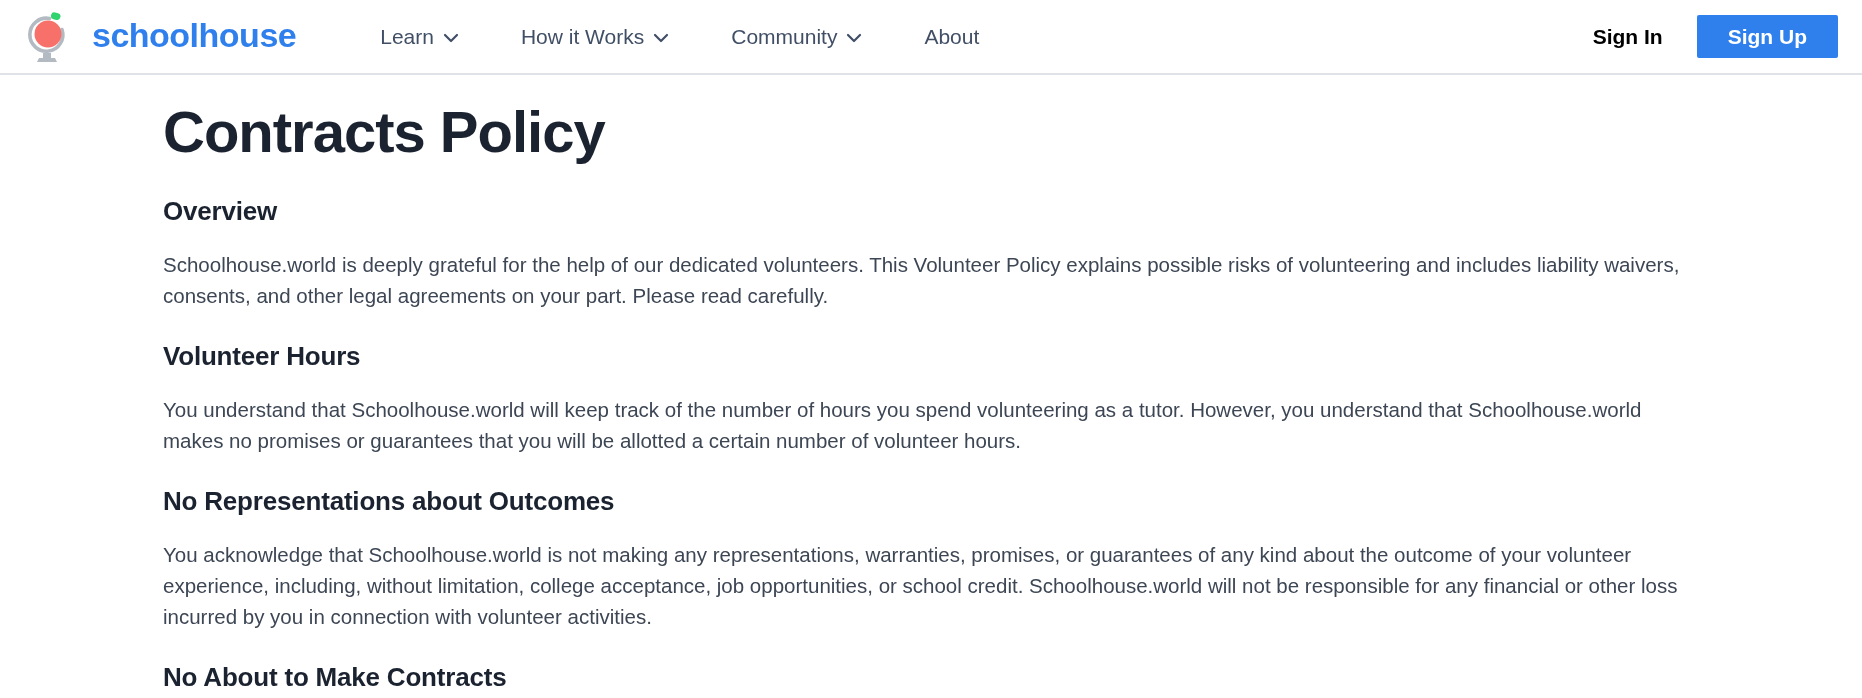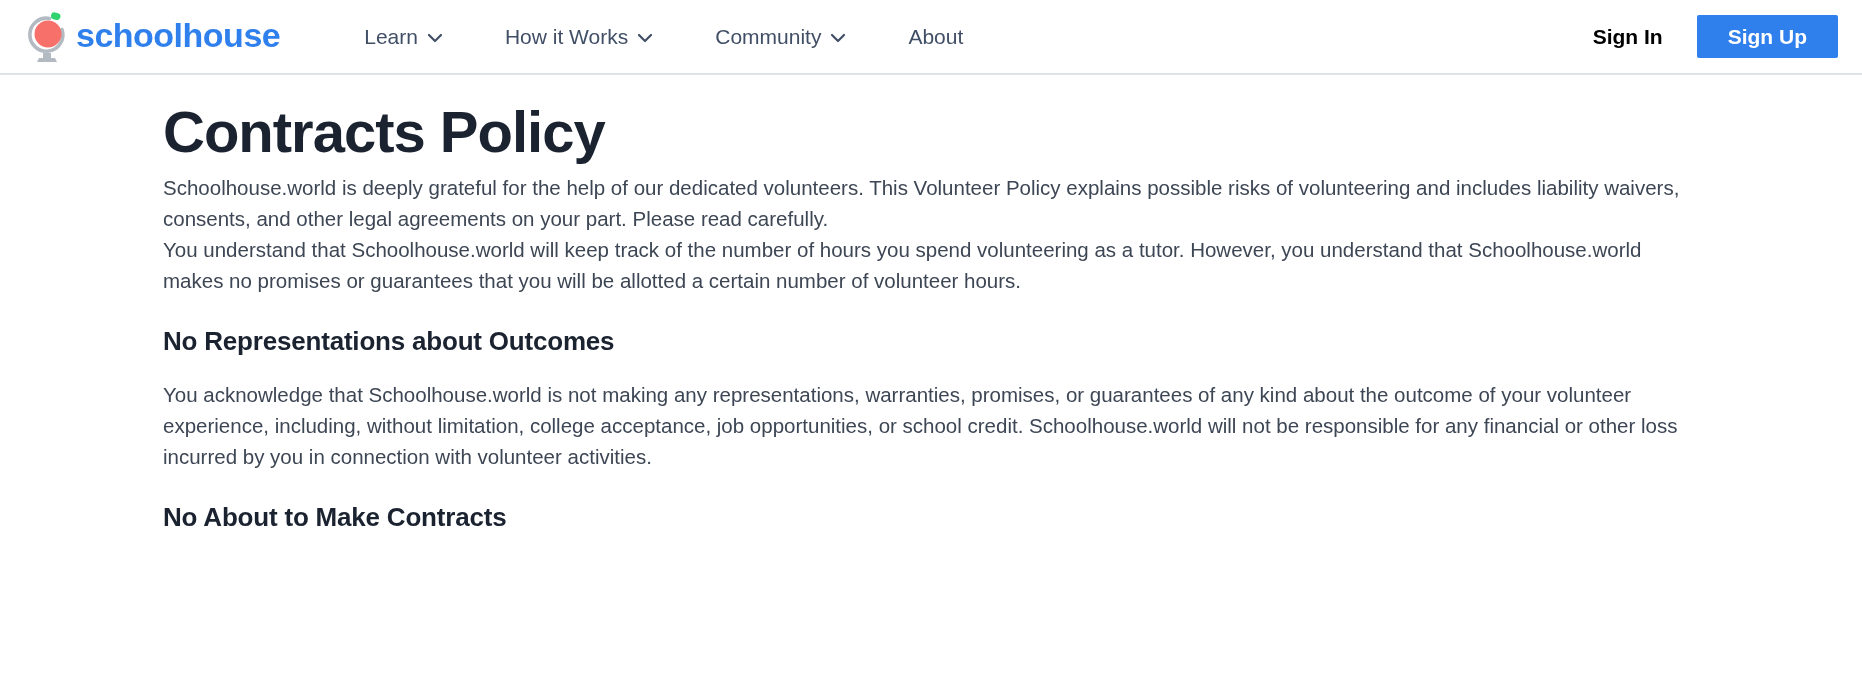--- a/index.html
+++ b/index.html
@@ -21,21 +21,21 @@
     height: 75px;
     display: flex;
     align-items: center;
     padding: 0 24px 0 26px;
     border-bottom: 2px solid #dfe3e8;
     background: #ffffff;
   }
   .logo {
     display: flex;
     align-items: center;
-    gap: 8px;
+    gap: 24px;
     text-decoration: none;
     cursor: pointer;
   }
   .logo-text {
     font-size: 34px;
     font-weight: 700;
     letter-spacing: -0.5px;
     color: #2f80ed;
     line-height: 1;
     padding-bottom: 4px;
@@ -163,24 +163,26 @@
       <a class="signin">Sign In</a>
       <button class="signup">Sign Up</button>
     </div>
 
   </header>
 
   <main class="content">
     <h1 class="page-title">Contracts Policy</h1>
 
     <div class="section">
+      <h2>Overview</h2>
       <p>Schoolhouse.world is deeply grateful for the help of our dedicated volunteers. This Volunteer Policy explains possible risks of volunteering and includes liability waivers, consents, and other legal agreements on your part. Please read carefully.</p>
     </div>
 
     <div class="section">
+      <h2>Volunteer Hours</h2>
       <p>You understand that Schoolhouse.world will keep track of the number of hours you spend volunteering as a tutor. However, you understand that Schoolhouse.world makes no promises or guarantees that you will be allotted a certain number of volunteer hours.</p>
     </div>
 
     <div class="section">
       <h2>No Representations about Outcomes</h2>
       <p>You acknowledge that Schoolhouse.world is not making any representations, warranties, promises, or guarantees of any kind about the outcome of your volunteer experience, including, without limitation, college acceptance, job opportunities, or school credit. Schoolhouse.world will not be responsible for any financial or other loss incurred by you in connection with volunteer activities.</p>
     </div>
 
     <div class="section">
       <h2>No About to Make Contracts</h2>

